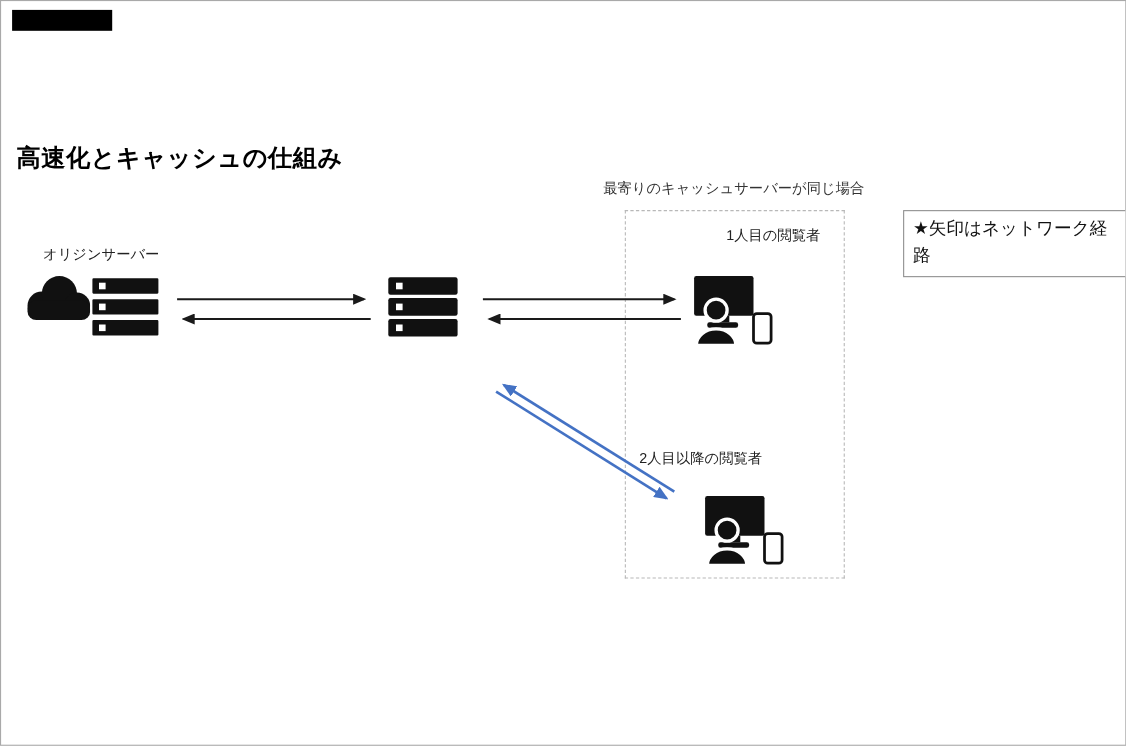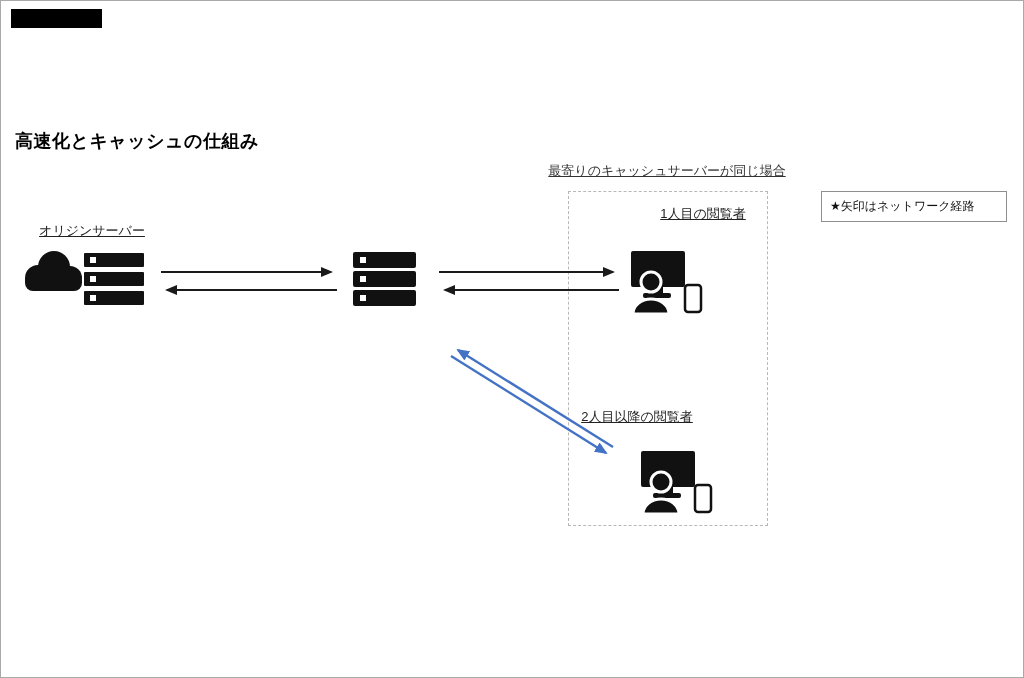--- a/index.html
+++ b/index.html
@@ -10,39 +10,39 @@
   }
   *{margin:0;padding:0;box-sizing:border-box}
   body{background:#ffffff;font-family:"Liberation Sans","DejaVu Sans",sans-serif;color:#111}
   .canvas{
     position:relative;width:1024px;height:678px;background:#fff;
     border:1px solid #a9a9a9;overflow:hidden;
   }
   .top-bar{position:absolute;left:10px;top:8px;width:91px;height:19px;background:#000}
   .title{
     position:absolute;left:14px;top:128px;
-    font-size:18px;font-weight:700;color:#000;letter-spacing:.5px;white-space:nowrap;
+    font-size:22px;font-weight:700;color:#000;letter-spacing:.5px;white-space:nowrap;
   }
   .node-label{
     position:absolute;transform:translateX(-50%);
-    font-size:13px;color:#222;white-space:nowrap;text-decoration:underline;
+    font-size:13px;color:#222;white-space:nowrap;
   }
   .origin-label{left:91px;top:221px}
   .cache-label{left:402px;top:206px}
   .viewer1-label{left:702px;top:204px}
   .viewer2-label{left:636px;top:407px}
   .group-label{left:666px;top:161px;color:#333}
   .group-box{
     position:absolute;left:567px;top:190px;width:200px;height:335px;
     border:1px dashed #b8b8b8;background:transparent;
   }
   .legend{
-    position:absolute;left:820px;top:190px;width:186px;
+    position:absolute;left:820px;top:190px;width:204px;
     border:1px solid #8f8f8f;background:#fff;
-    padding:5px 8px 6px 8px;font-size:12px;line-height:1.5;color:#111;
+    padding:5px 8px 6px 8px;font-size:16px;line-height:1.5;color:#111;
   }
   .legend .blue{color:var(--blue-text)}
   svg.diagram{position:absolute;left:0;top:0;width:1024px;height:678px}
   .arrow-black{stroke:var(--black-arrow);stroke-width:1.8;fill:none}
   .arrow-blue{stroke:var(--blue-arrow);stroke-width:2.4;fill:none}
   .mk-black{fill:var(--black-arrow)}
   .mk-blue{fill:var(--blue-arrow)}
   .icon-fill{fill:var(--icon)}
 </style>
 </head>

